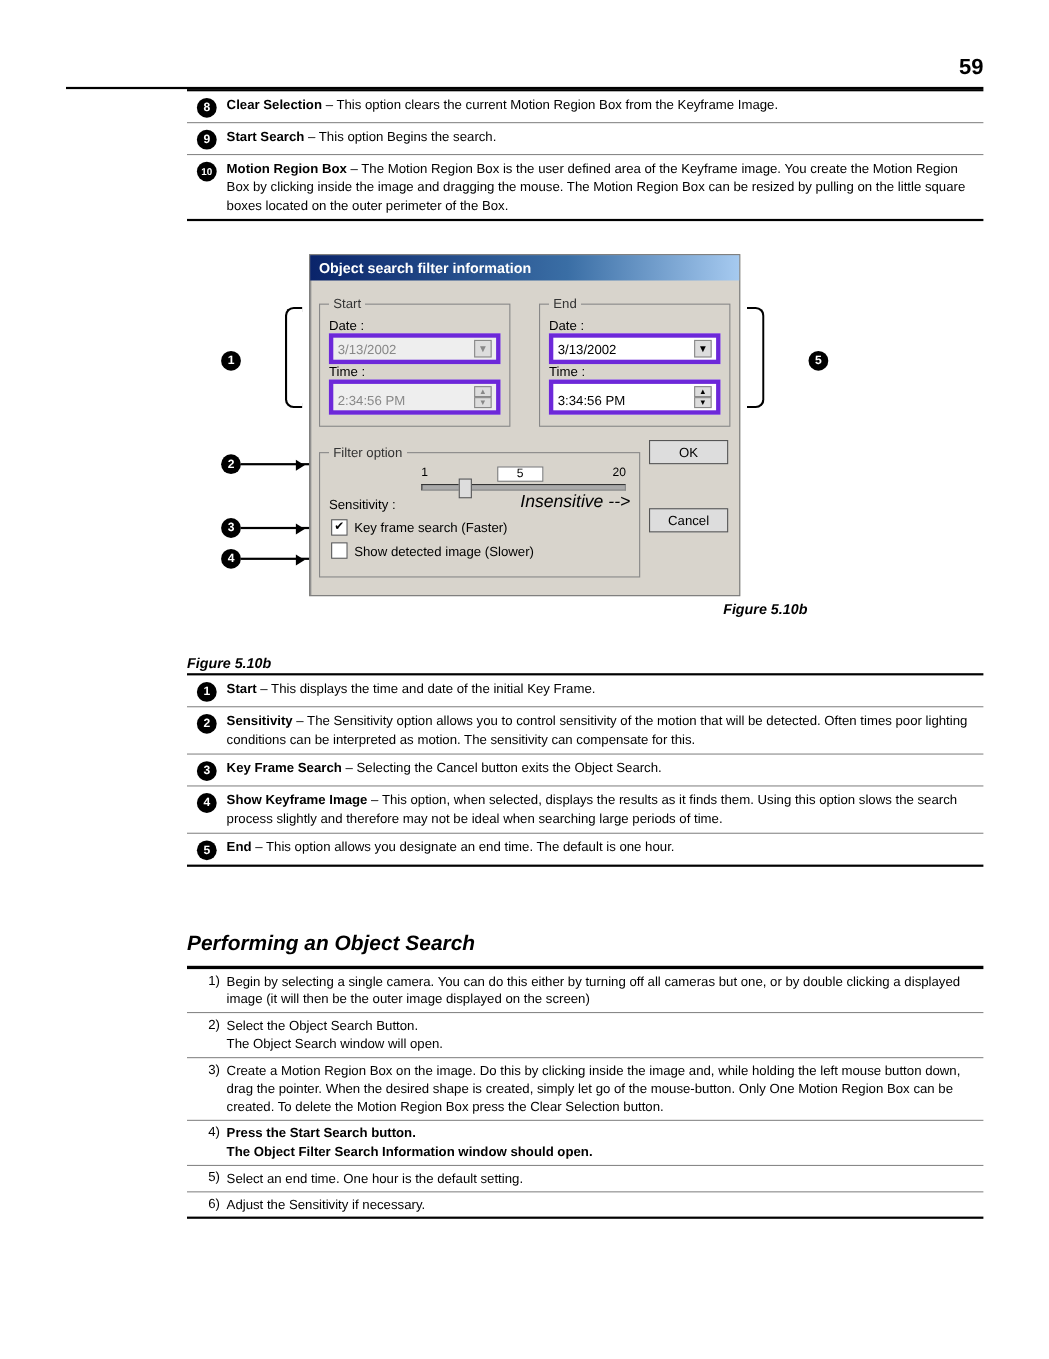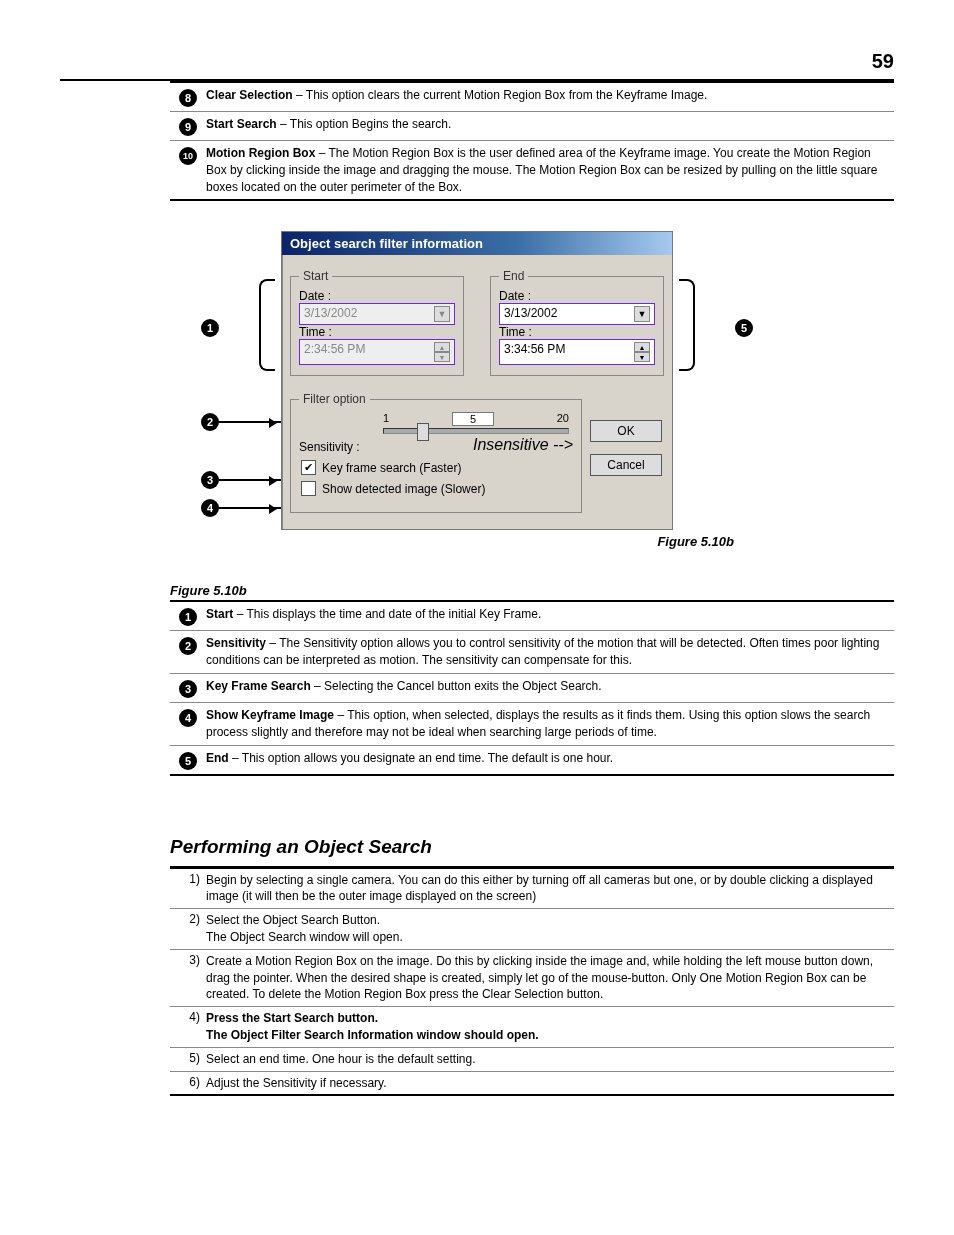--- a/index.html
+++ b/index.html
@@ -135,28 +135,28 @@
   fieldset legend {
     padding: 0 4px;
     color: #333;
   }
   .field-pair {
     display: flex;
     gap: 10px;
     margin-top: 6px;
   }
   .inputish {
-    border: 1px solid #6d28d9;
+    border: 4px solid #6d28d9;
     background: #fff;
     padding: 2px 4px;
     flex: 1;
     font-size: 12px;
     display: flex;
     justify-content: space-between;
-    align-items: flex-start;
+    align-items: flex-end;
   }
   .inputish.disabled {
     color: #888;
     background: #eee;
   }
   .dd-btn {
     width: 14px;
     height: 14px;
     border: 1px solid #888;
     background: #ddd;
@@ -225,25 +225,24 @@
     width: 70px;
     text-align: center;
     font-size: 12px;
     margin: 4px 0;
   }
   .btn-col {
     display: flex;
     flex-direction: column;
     align-items: flex-end;
     padding: 0 10px 10px 0;
-    gap: 4px;
+    gap: 32px;
   }
   .filter-flex {
     display: flex;
-    align-items: center;
   }
   .spacer { height: 8px; }
 
   .section-title {
     font-size: 19px;
     font-style: italic;
     font-weight: bold;
     margin: 60px 0 8px 110px;
   }
   .steps {

